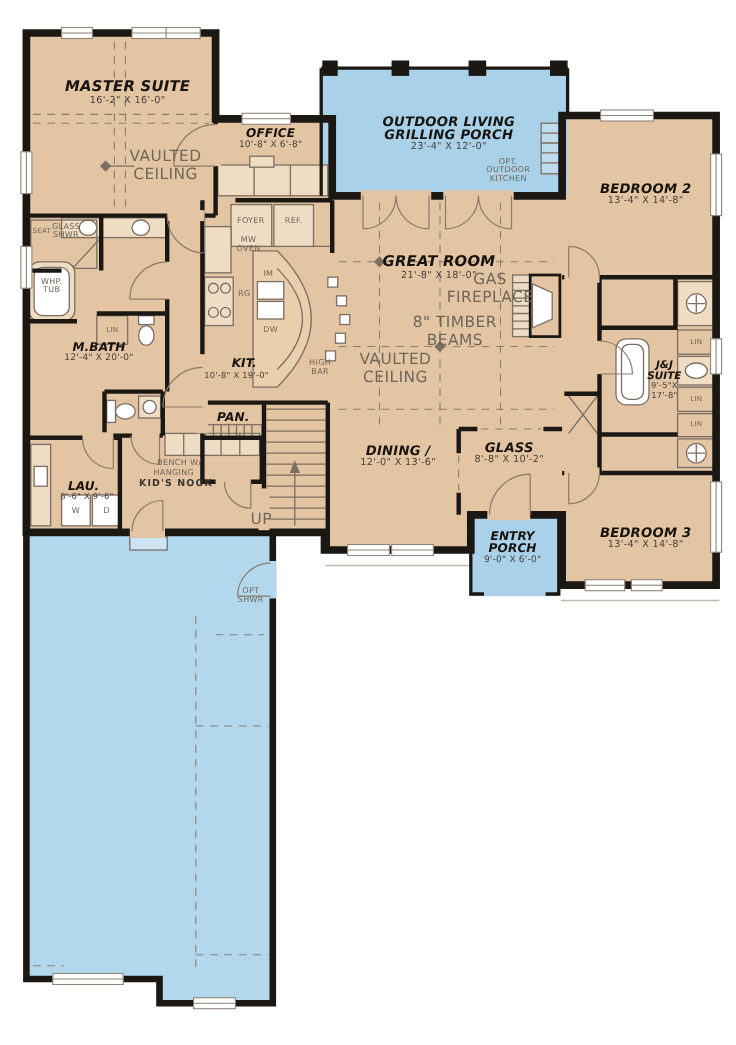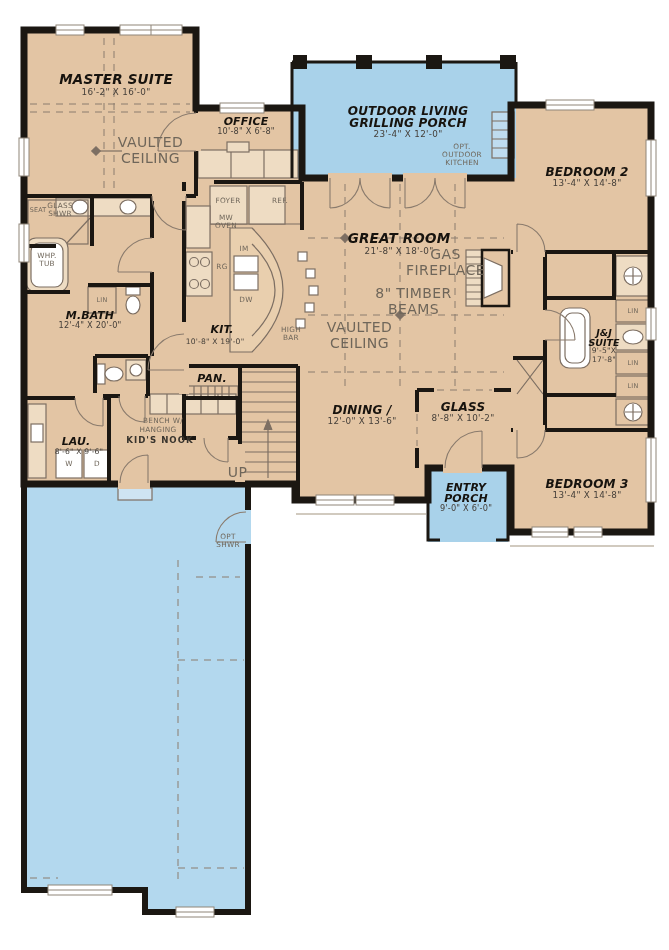--- a/index.html
+++ b/index.html
@@ -392,21 +392,21 @@
       </div>
   <div class="lbl" style="left:215px;top:342px">
         <div class="d7">10'-8" X 19'-0"</div>
       </div>
   <div class="lbl" style="left:291px;top:334px">
         <div class="n7"><span>HIGH</span><br><span>BAR</span></div>
       </div>
   <div class="lbl" style="left:228px;top:201px">
         <div class="n7">FOYER</div>
       </div>
-  <div class="lbl" style="left:280px;top:201px">
+  <div class="lbl" style="left:267px;top:201px">
         <div class="n7">REF.</div>
       </div>
   <div class="lbl" style="left:226px;top:222px">
         <div class="n7"><span>MW</span><br><span>OVEN</span></div>
       </div>
   <div class="lbl" style="left:222px;top:267px">
         <div class="n7">RG</div>
       </div>
   <div class="lbl" style="left:244px;top:249px">
         <div class="n7">IM</div>

